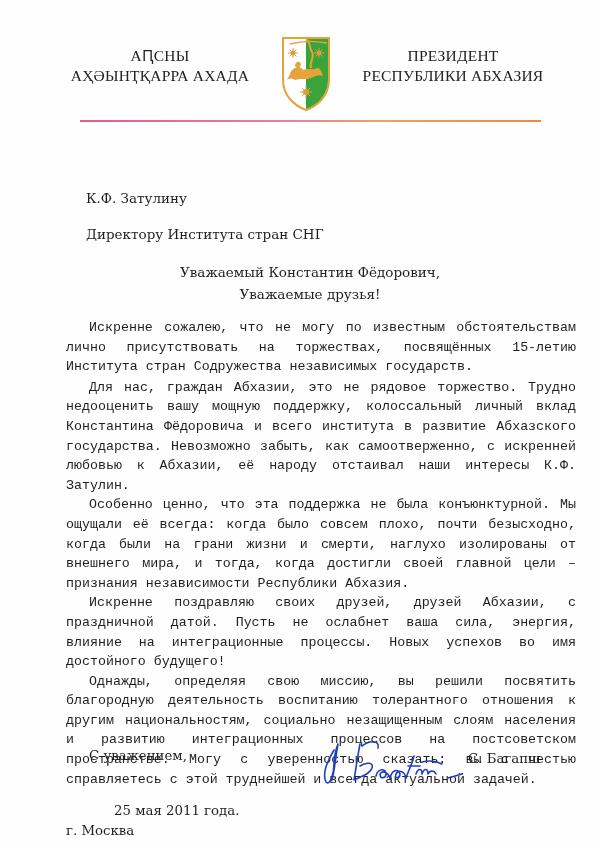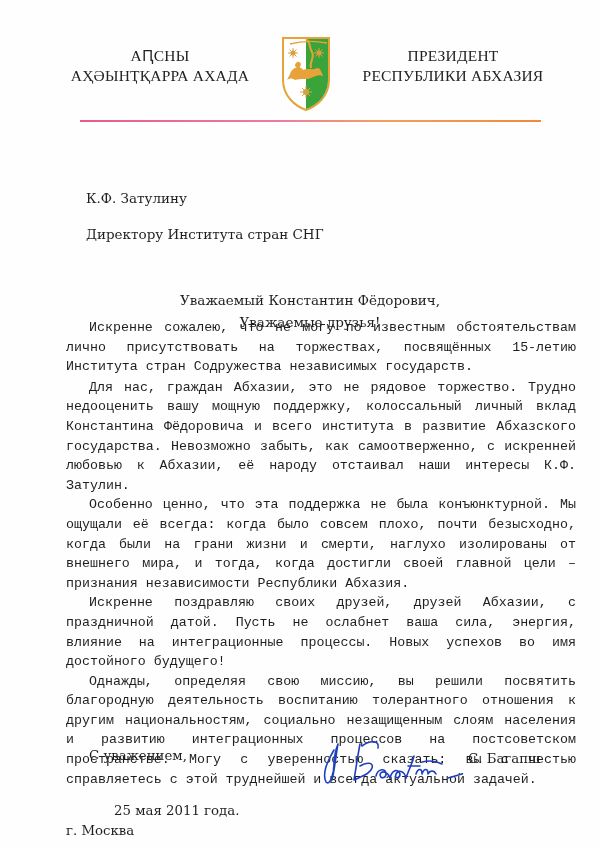--- a/index.html
+++ b/index.html
@@ -14,21 +14,21 @@
   .hdr-right { left: 348px; width: 210px; }
   .emblem { position: absolute; left: 281px; top: 36px; width: 50px; height: 76px; }
   .hdr-line { position: absolute; left: 80px; top: 120px; width: 461px; height: 2px;
         background: linear-gradient(90deg, #e85c86 0%, #ec7ea0 45%, #f2a060 65%, #ee8a3c 100%); }
 
   
   .txt { font-family: "DejaVu Serif", "Liberation Serif", serif; font-size: 13.3px; color: #1f1f1f; }
   .addr { position: absolute; left: 86px; font-size: 13.5px; }
   .addr1 { top: 178px; margin-top: 48px; }
   .addr2 { top: 190px; }
-  .greet { position: absolute; left: 150px; width: 320px; top: 261px; text-align: center; line-height: 22px; font-size: 13.5px; margin-top: 28px; }
+  .greet { position: absolute; left: 150px; width: 320px; top: 261px; text-align: center; line-height: 22px; font-size: 13.5px; }
 
   .body-text { position: absolute; left: 66px; width: 510px; top: 318px; line-height: 19.6px; text-align: justify; font-family: Liberation Mono, monospace; }
   .body-text p { margin: 0; text-indent: 23px; text-align: justify; }
   .body-text p.p1 { margin-bottom: 1px; }
 
   .regards { position: absolute; left: 89px; top: 748px; }
   .sign-name { position: absolute; left: 468px; top: 751px; }
   .signature { position: absolute; left: 318px; top: 734px; width: 170px; height: 58px; }
   .date { position: absolute; left: 66px; top: 803px; margin-left: 48px; }
   .city { position: absolute; left: 66px; top: 823px; }

